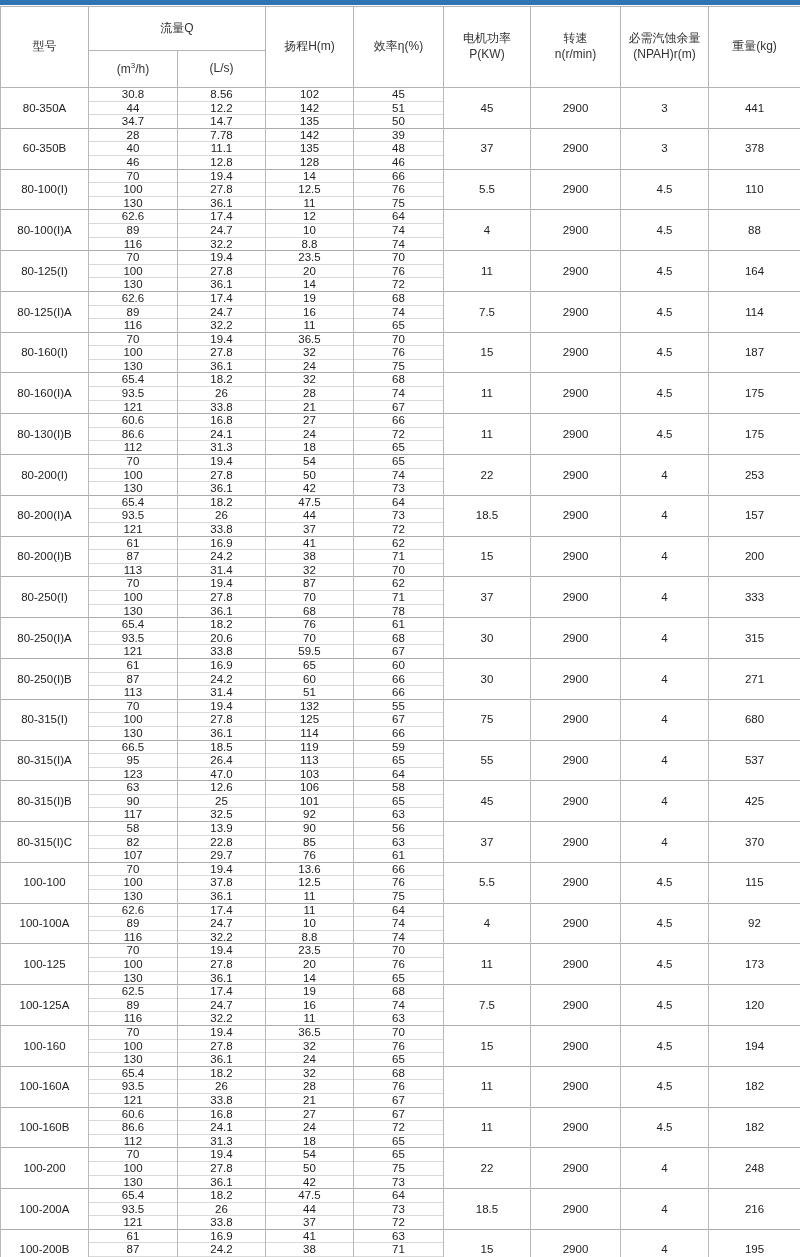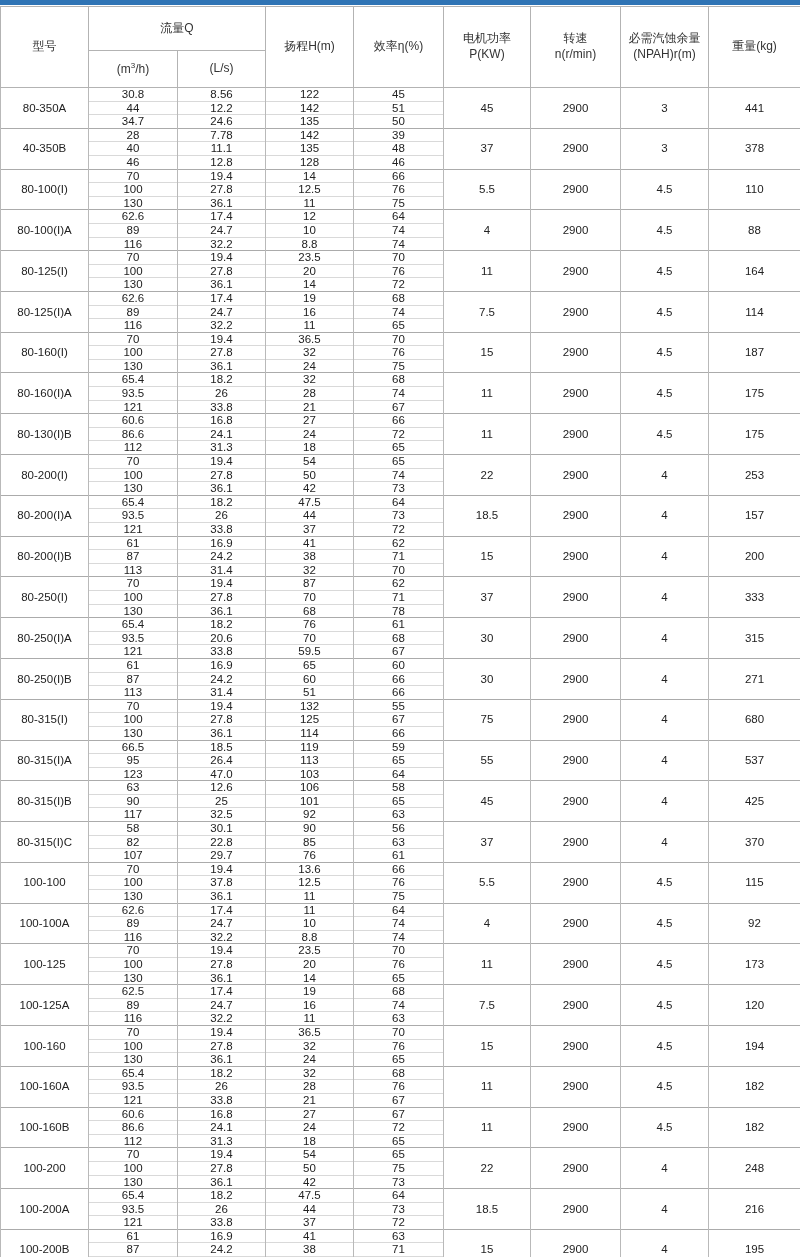--- a/index.html
+++ b/index.html
@@ -79,41 +79,41 @@
     <tr class="h2">
       <th><span>(m</span><sup>3</sup><span>/h)</span></th>
       <th>(L/s)</th>
     </tr>
   </thead>
   <tbody>
       <tr class="group-start">
         <td rowspan="3">80-350A</td>
         <td>30.8</td>
         <td>8.56</td>
-        <td>122</td>
+        <td>102</td>
         <td>45</td>
         <td rowspan="3">45</td>
         <td rowspan="3">2900</td>
         <td rowspan="3">3</td>
         <td rowspan="3">441</td>
       </tr>
       <tr class="sub">
         <td>44</td>
         <td>12.2</td>
         <td>142</td>
         <td>51</td>
       </tr>
       <tr class="sub">
         <td>34.7</td>
-        <td>24.6</td>
+        <td>14.7</td>
         <td>135</td>
         <td>50</td>
       </tr>
       <tr class="group-start">
-        <td rowspan="3">40-350B</td>
+        <td rowspan="3">60-350B</td>
         <td>28</td>
         <td>7.78</td>
         <td>142</td>
         <td>39</td>
         <td rowspan="3">37</td>
         <td rowspan="3">2900</td>
         <td rowspan="3">3</td>
         <td rowspan="3">378</td>
       </tr>
       <tr class="sub">
@@ -492,21 +492,21 @@
       </tr>
       <tr class="sub">
         <td>117</td>
         <td>32.5</td>
         <td>92</td>
         <td>63</td>
       </tr>
       <tr class="group-start">
         <td rowspan="3">80-315(I)C</td>
         <td>58</td>
-        <td>30.1</td>
+        <td>13.9</td>
         <td>90</td>
         <td>56</td>
         <td rowspan="3">37</td>
         <td rowspan="3">2900</td>
         <td rowspan="3">4</td>
         <td rowspan="3">370</td>
       </tr>
       <tr class="sub">
         <td>82</td>
         <td>22.8</td>

